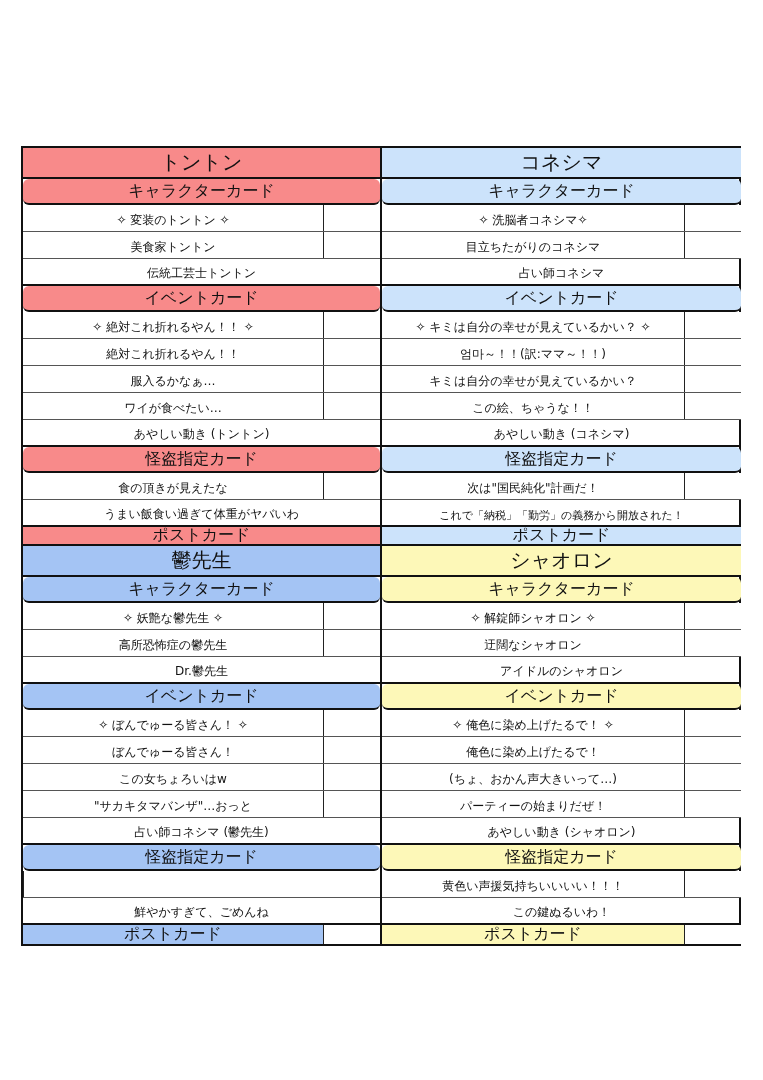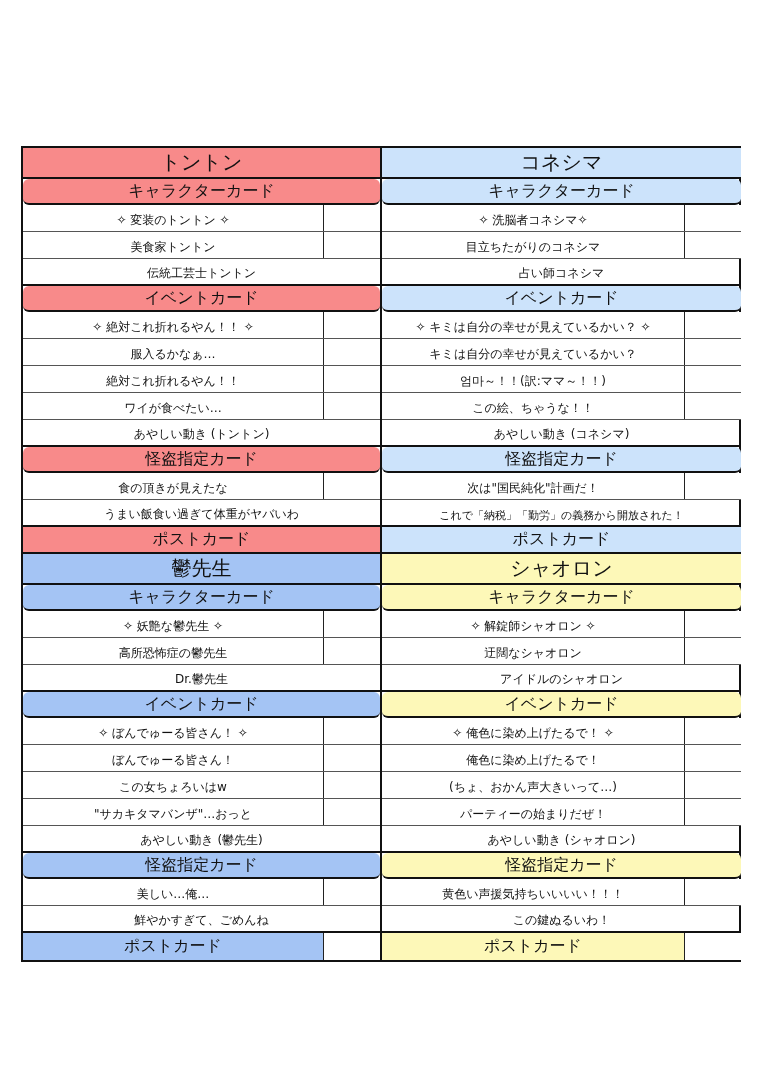--- a/index.html
+++ b/index.html
@@ -12,21 +12,21 @@
     .half.left { border-right: 2px solid #111; }
     .row { display: flex; box-sizing: border-box; border-bottom: 1px solid #555; }
     .cell-main { flex: 1; display: flex; align-items: flex-end; justify-content: center;
       padding-bottom: 2px; box-sizing: border-box; white-space: nowrap; overflow: hidden; }
     .cell-check { width: 56px; border-left: 1px solid #222; background: #fff; }
     .title { height: 31px; font-size: 20px; border-bottom: 2px solid #111; }
     .title .cell-main { align-items: center; padding: 0; }
     .hdr { height: 26px; font-size: 16px; border-bottom: 2px solid #111; border-radius: 6px; }
     .hdr .cell-main { align-items: center; padding: 0; }
     .item { height: 27px; font-size: 12px; }
-    .post { height: 27px; font-size: 16px; }
+    .post { height: 19px; font-size: 16px; }
     .post .cell-main { align-items: center; padding: 0; }
     .grp-bottom { border-bottom: 2px solid #111; flex-direction: column; }
   </style>
 </head>
 <body>
 
 <div class="sheet">
 
   <div class="half left" style="--c:#f88a8a">
     <div class="row title" style="background:var(--c)">
@@ -48,28 +48,28 @@
         <div class="cell-check"></div>
       </div>
     <div class="row hdr" style="background:var(--c)">
         <div class="cell-main">イベントカード</div>
       </div>
     <div class="row item">
         <div class="cell-main">✧ 絶対これ折れるやん！！ ✧</div>
         <div class="cell-check"></div>
       </div>
     <div class="row item">
+        <div class="cell-main">絶対これ折れるやん！！</div>
+        <div class="cell-check"></div>
+      </div>
+    <div class="row item">
         <div class="cell-main">服入るかなぁ…</div>
         <div class="cell-check"></div>
       </div>
     <div class="row item">
-        <div class="cell-main">絶対これ折れるやん！！</div>
-        <div class="cell-check"></div>
-      </div>
-    <div class="row item">
         <div class="cell-main">ワイが食べたい…</div>
         <div class="cell-check"></div>
       </div>
     <div class="row item grp-bottom">
         <div class="cell-main">あやしい動き (トントン)</div>
         <div class="cell-check"></div>
       </div>
     <div class="row hdr" style="background:var(--c)">
         <div class="cell-main">怪盗指定カード</div>
       </div>
@@ -107,28 +107,28 @@
         <div class="cell-check"></div>
       </div>
     <div class="row hdr" style="background:var(--c)">
         <div class="cell-main">イベントカード</div>
       </div>
     <div class="row item">
         <div class="cell-main">✧ キミは自分の幸せが見えているかい？ ✧</div>
         <div class="cell-check"></div>
       </div>
     <div class="row item">
+        <div class="cell-main">엄마～！！(訳:ママ～！！)</div>
+        <div class="cell-check"></div>
+      </div>
+    <div class="row item">
         <div class="cell-main">キミは自分の幸せが見えているかい？</div>
         <div class="cell-check"></div>
       </div>
     <div class="row item">
-        <div class="cell-main">엄마～！！(訳:ママ～！！)</div>
-        <div class="cell-check"></div>
-      </div>
-    <div class="row item">
         <div class="cell-main">この絵、ちゃうな！！</div>
         <div class="cell-check"></div>
       </div>
     <div class="row item grp-bottom">
         <div class="cell-main">あやしい動き (コネシマ)</div>
         <div class="cell-check"></div>
       </div>
     <div class="row hdr" style="background:var(--c)">
         <div class="cell-main">怪盗指定カード</div>
       </div>
@@ -178,28 +178,27 @@
       </div>
     <div class="row item">
         <div class="cell-main">この女ちょろいはw</div>
         <div class="cell-check"></div>
       </div>
     <div class="row item">
         <div class="cell-main">"サカキタマバンザ"…おっと</div>
         <div class="cell-check"></div>
       </div>
     <div class="row item grp-bottom">
-        <div class="cell-main">あやしい動き (鬱先生)</div>
-        <div class="cell-check"></div>
-      </div>
-    <div class="row hdr" style="background:var(--c)">
-        <div class="cell-main">怪盗指定カード</div>
-      </div>
-    <div class="row item">
-        <div class="cell-main">美しい…俺…</div>
+        <div class="cell-main">占い師コネシマ (鬱先生)</div>
+        <div class="cell-check"></div>
+      </div>
+    <div class="row hdr" style="background:var(--c)">
+        <div class="cell-main">怪盗指定カード</div>
+      </div>
+    <div class="row item">
         <div class="cell-check"></div>
       </div>
     <div class="row item grp-bottom">
         <div class="cell-main">鮮やかすぎて、ごめんね</div>
         <div class="cell-check"></div>
       </div>
     <div class="row post" style="border-bottom:none">
         <div class="cell-main" style="background:var(--c)">ポストカード</div>
         <div class="cell-check"></div>
       </div>

